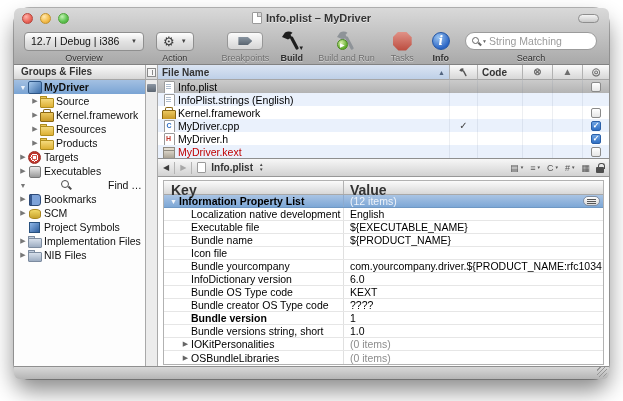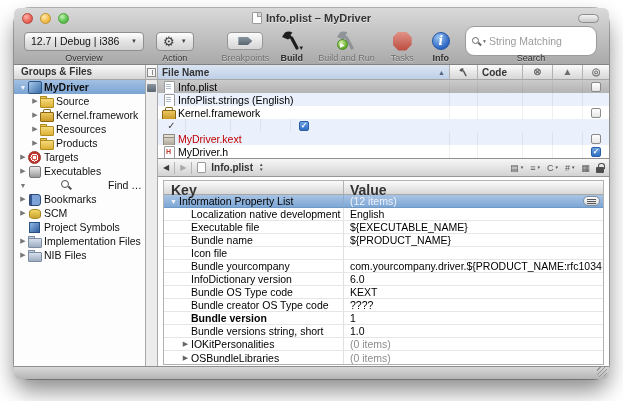--- a/index.html
+++ b/index.html
@@ -48,21 +48,21 @@
     background:radial-gradient(circle at 35% 30%, #d9f0a8, #61ad2c 70%); border:1px solid #4a8a20;
     display:flex; align-items:center; justify-content:center; }
   .runball span{ color:#fff; font-size:6px; line-height:1; }
   .octagon { width:19px; height:19px; background:linear-gradient(#e09287,#bb4b3e);
     clip-path:polygon(30% 0,70% 0,100% 30%,100% 70%,70% 100%,30% 100%,0 70%,0 30%); }
   .infoball { width:18px; height:18px; border-radius:50%;
     background:radial-gradient(circle at 35% 28%, #9cc6f2, #2a64c4 72%); border:1px solid #2456a4;
     display:flex; align-items:center; justify-content:center; }
   .infoball span{ color:#fff; font-family:"DejaVu Serif", serif; font-style:italic; font-weight:bold; font-size:12px; line-height:1; }
   .searchwrap { margin-left:auto; }
-  .searchfield { width:132px; height:30px; border-radius:9px; background:#fff; border:1px solid #9b9b9b;
+  .searchfield { width:132px; height:18px; border-radius:9px; background:#fff; border:1px solid #9b9b9b;
     display:flex; align-items:center; padding:0 6px; gap:2px; }
   .mag { width:8px; height:8px; position:relative; flex:none; }
   .mag::before{ content:""; position:absolute; left:0; top:0; width:5px; height:5px; border:1.5px solid #666; border-radius:50%; }
   .mag::after{ content:""; position:absolute; left:5.5px; top:6px; width:3.5px; height:1.5px; background:#666; transform:rotate(45deg); }
   .searchfield .arrow{ font-size:5px; color:#666; }
   .searchfield input { border:none; outline:none; width:100%; font-size:10.5px; color:#333; background:transparent; }
   .searchfield input::placeholder { color:#9b9b9b; }
 
   
   .content { flex:1; display:flex; overflow:hidden; background:#fff; }
@@ -135,21 +135,21 @@
   .ph-key { width:180px; border-right:1px solid #b2b2b2; padding:1px 0 0 7px; }
   .ph-val { flex:1; padding:1px 0 0 6px; }
   .prow { height:13px; display:flex; font-size:10.5px; border-bottom:1px solid #e6e6e6; background:#fff; }
   .prow:last-child { border-bottom:none;justify-content:center; }
   .p-key { width:180px; border-right:1px solid #e0e0e0; display:flex; align-items:center;
     white-space:nowrap; overflow:hidden; padding-left:4px; }
   .p-val { flex:1; display:flex; align-items:center; justify-content:space-between;
     white-space:nowrap; overflow:hidden; padding:0 3px 0 6px; }
   .ptri { width:11px; flex:none; font-size:7px; color:#666; text-align:center; }
   .prow.selected { background:linear-gradient(#a9c4e4,#7da7d6); border-bottom-color:#6f98c4; }
-  .prow.selected .p-key { font-weight:normal; border-right-color:#8cabd0; }
+  .prow.selected .p-key { font-weight:bold; border-right-color:#8cabd0; }
   .prow.selected .ptri { color:#f2f6fb; }
   .val-muted { color:#8d8d8d; }
   .prow.selected .val-muted { color:#eef3fa; }
   .menu-btn { width:17px; height:10px; border-radius:5px; background:linear-gradient(#fefefe,#d9d9d9);
     border:1px solid #7f8despacho; border:1px solid #7f8ea3; flex:none; display:flex; align-items:center; justify-content:center; }
   .menu-btn::after{ content:""; width:9px; height:5px;
     background:repeating-linear-gradient(#555 0 1px, transparent 1px 2px); }
 
   
   .statusbar { height:13px; flex:none; background:linear-gradient(#d8d8d8,#b5b5b5); border-top:1px solid #8f8f8f;
@@ -441,54 +441,58 @@
               </div>
               <div class="f-built"></div>
               <div class="f-code"></div>
               <div class="f-err"></div>
               <div class="f-warn"></div>
               <div class="f-tgt">
                 <span class="checkbox"></span>
               </div>
             </div>
             <div class="frow alt">
+              <div class="f-name">
+                <span class="icn doc-c"></span>
+                <span>MyDriver.cpp</span>
+              </div>
               <div class="f-built">
                 <span class="built-check">✓</span>
               </div>
+              <div class="f-code"></div>
+              <div class="f-err"></div>
+              <div class="f-warn"></div>
+              <div class="f-tgt">
+                <span class="checkbox checked"></span>
+              </div>
+            </div>
+            <div class="frow">
+              <div class="f-name">
+                <span class="icn doc-h"></span>
+                <span>MyDriver.h</span>
+              </div>
+              <div class="f-built"></div>
               <div class="f-code"></div>
               <div class="f-err"></div>
               <div class="f-warn"></div>
               <div class="f-tgt">
                 <span class="checkbox checked"></span>
               </div>
             </div>
             <div class="frow alt">
               <div class="f-name missing">
                 <span class="icn kext"></span>
                 <span>MyDriver.kext</span>
               </div>
               <div class="f-built"></div>
               <div class="f-code"></div>
               <div class="f-err"></div>
               <div class="f-warn"></div>
               <div class="f-tgt">
                 <span class="checkbox"></span>
-              </div>
-            </div>
-            <div class="frow">
-              <div class="f-name">
-                <span class="icn doc-h"></span>
-                <span>MyDriver.h</span>
-              </div>
-              <div class="f-built"></div>
-              <div class="f-code"></div>
-              <div class="f-err"></div>
-              <div class="f-warn"></div>
-              <div class="f-tgt">
-                <span class="checkbox checked"></span>
               </div>
             </div>
           </div>
       </div>
 
       <div class="navbar">
         <span class="nav-arrow">◀</span>
         <span class="nsep"></span>
         <span class="nav-arrow disabled">▶</span>
         <span class="nsep"></span>

